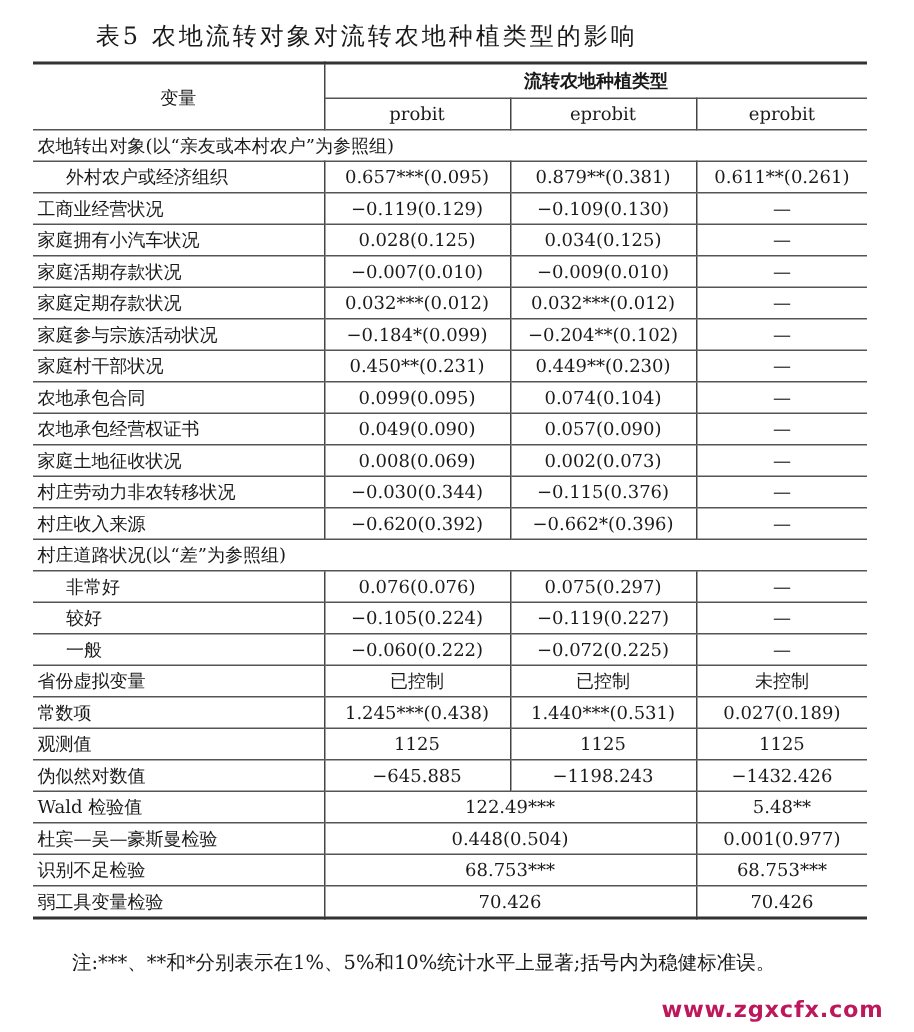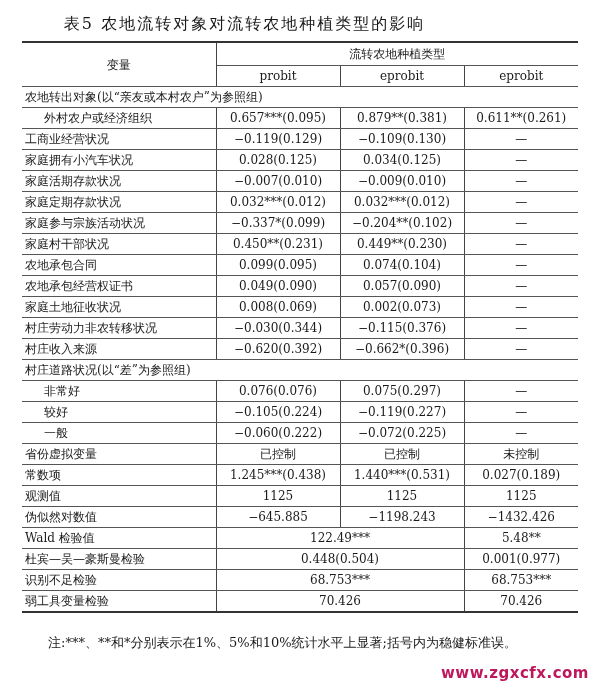--- a/index.html
+++ b/index.html
@@ -10,21 +10,21 @@
   table { position:absolute; top:41px; left:22px; width:556px; border-collapse:collapse;
           font-size:12px; table-layout:fixed; }
   table.main { border-top:2px solid #333; border-bottom:2px solid #333; }
   td, th { font-weight:normal; padding:0 3px; height:20px; line-height:20px;
            border-bottom:1.5px solid #555; white-space:nowrap; overflow:hidden; }
   .c { text-align:center; }
   .l { text-align:left; }
   .vb { border-right:1px solid #444; }
   .ind { padding-left:22px; }
   .ind2 { padding-left:22px; }
-  .hdr1 { height:21px; }
+  .hdr1 { height:21px;font-weight:bold; }
   .note { position:absolute; top:632px; left:22px; width:556px; font-size:13px;
           line-height:21px; text-indent:2em; text-align:justify; }
   .watermark { position:absolute; right:20px; bottom:6px; font-family:"DejaVu Sans",sans-serif;
                font-size:15px; color:#be185d; font-weight:bold; letter-spacing:0.5px; }
 </style>
 </head>
 <body>
 
 <div class="title">表5  农地流转对象对流转农地种植类型的影响</div>
 
@@ -75,21 +75,21 @@
         <td class="c">—</td>
       </tr>
   <tr>
         <td class="l vb">家庭定期存款状况</td>
         <td class="c vb">0.032***(0.012)</td>
         <td class="c vb">0.032***(0.012)</td>
         <td class="c">—</td>
       </tr>
   <tr>
         <td class="l vb">家庭参与宗族活动状况</td>
-        <td class="c vb">−0.337*(0.099)</td>
+        <td class="c vb">−0.184*(0.099)</td>
         <td class="c vb">−0.204**(0.102)</td>
         <td class="c">—</td>
       </tr>
   <tr>
         <td class="l vb">家庭村干部状况</td>
         <td class="c vb">0.450**(0.231)</td>
         <td class="c vb">0.449**(0.230)</td>
         <td class="c">—</td>
       </tr>
   <tr>

